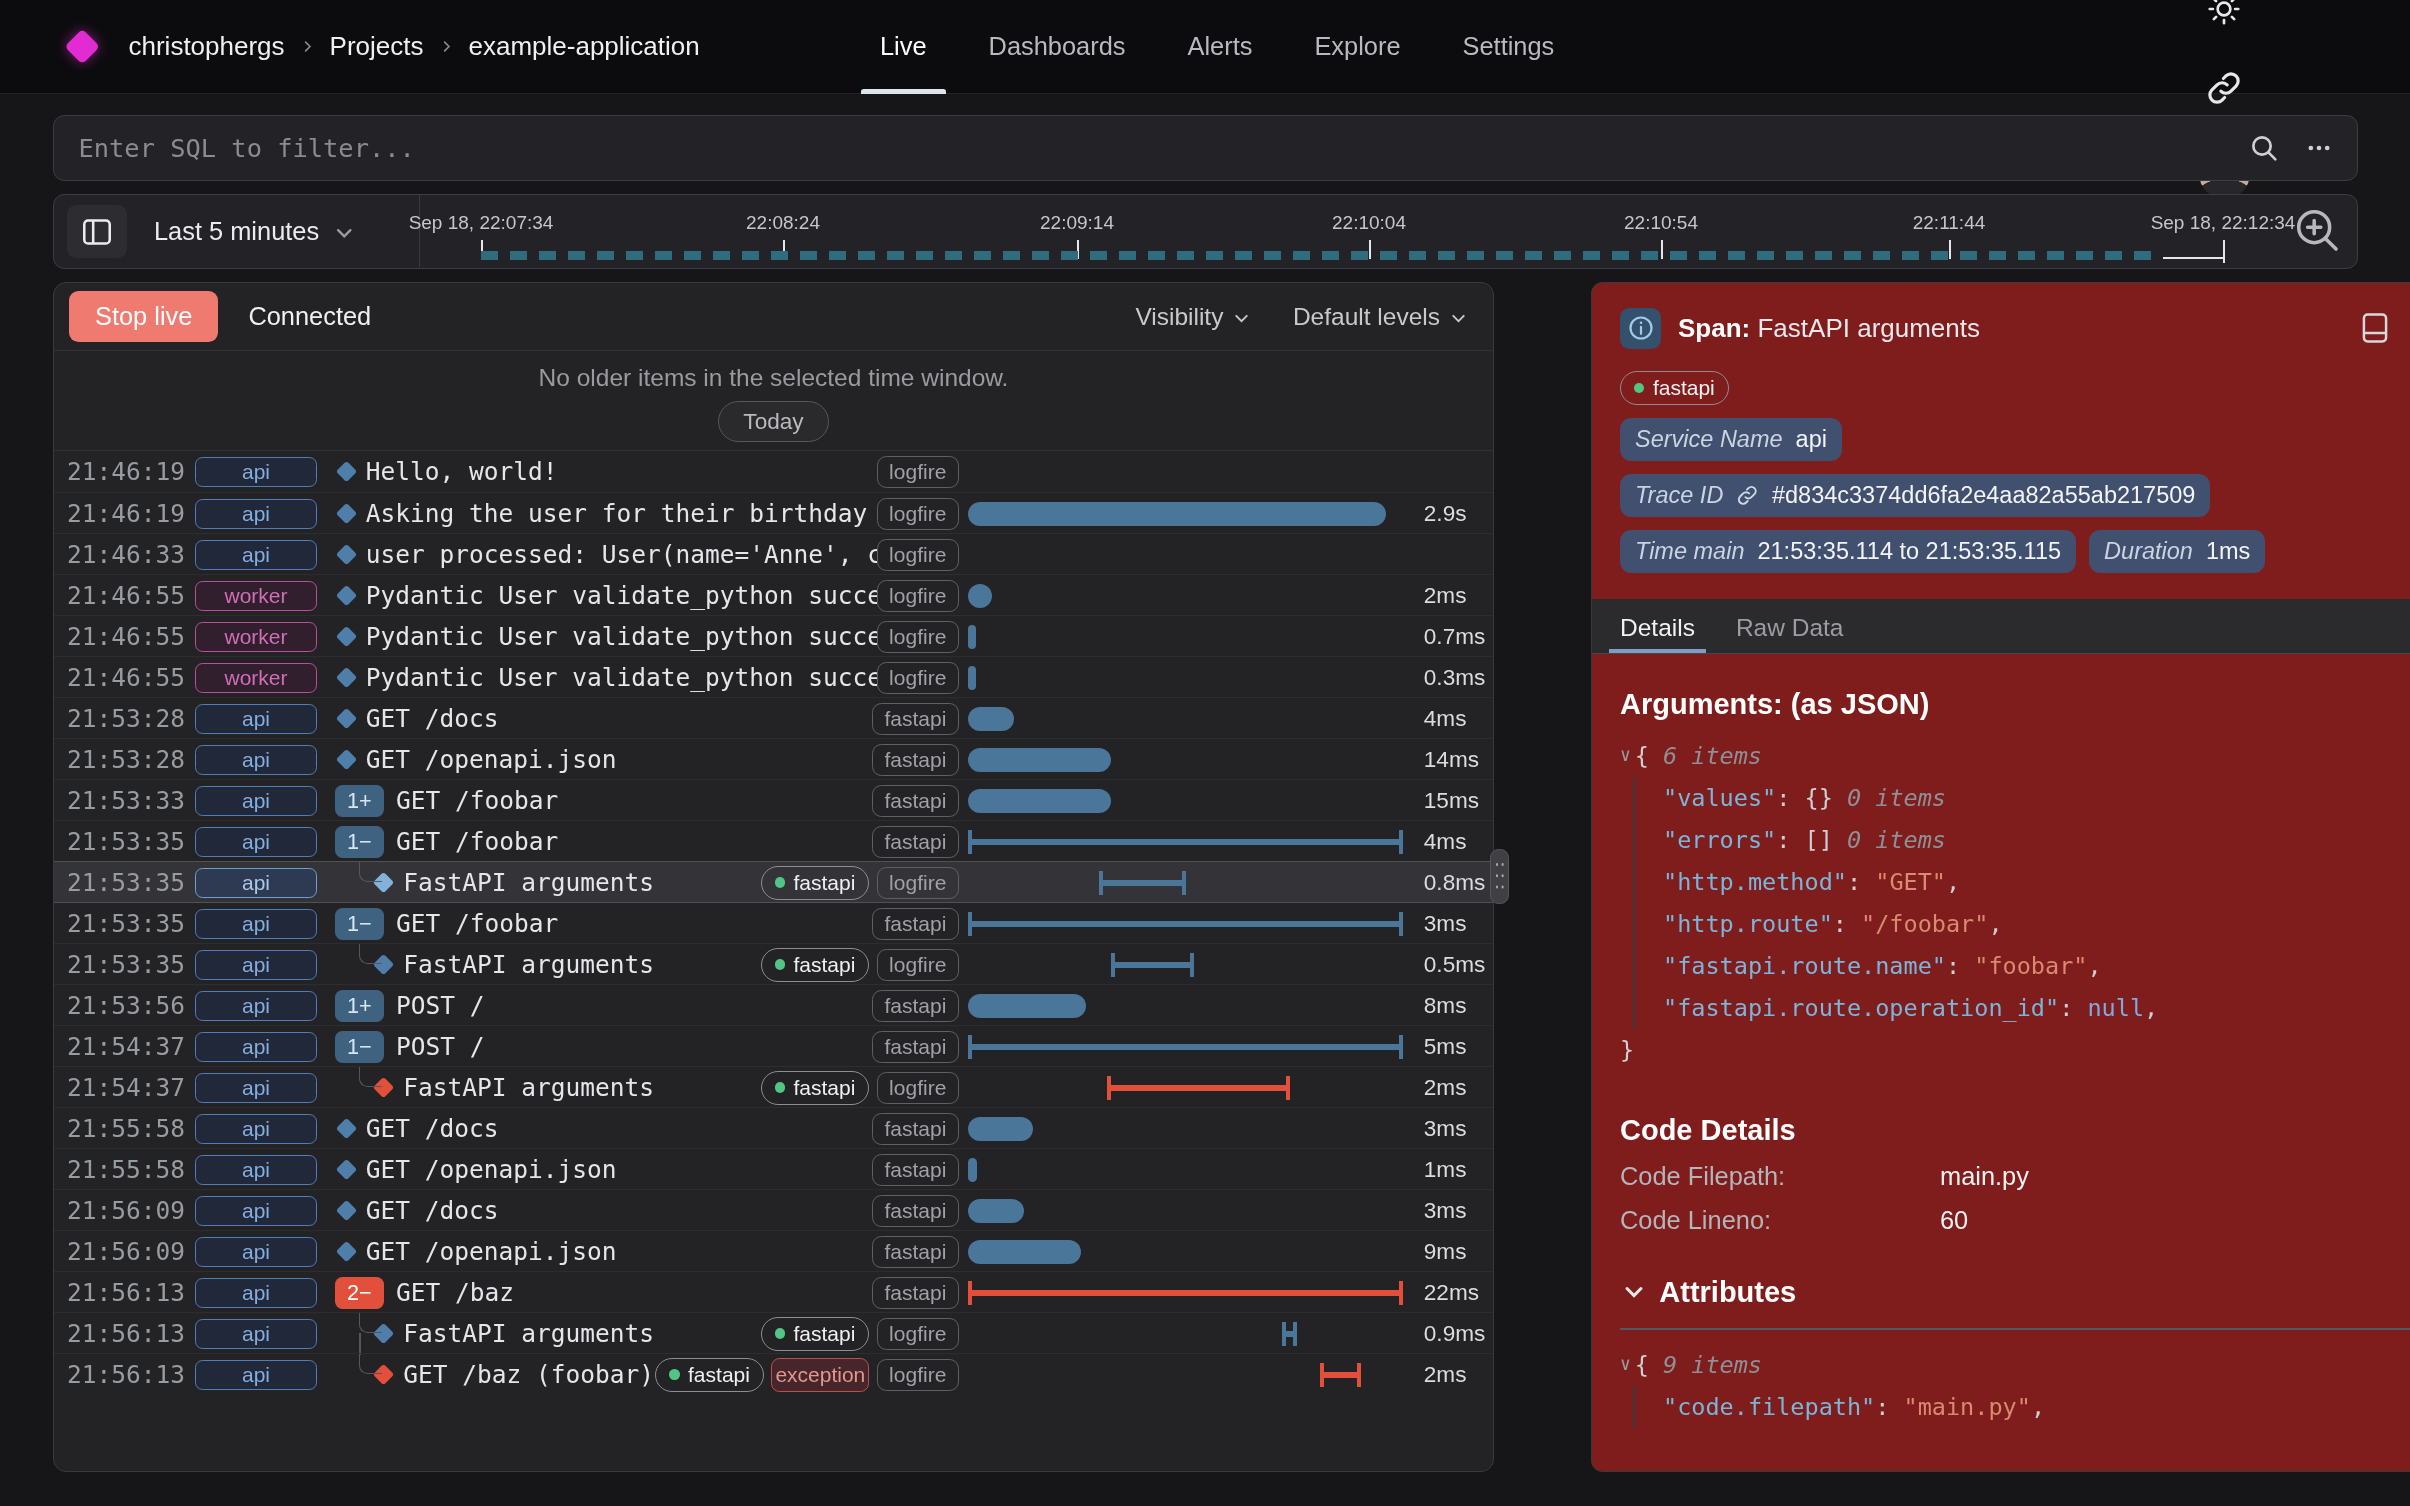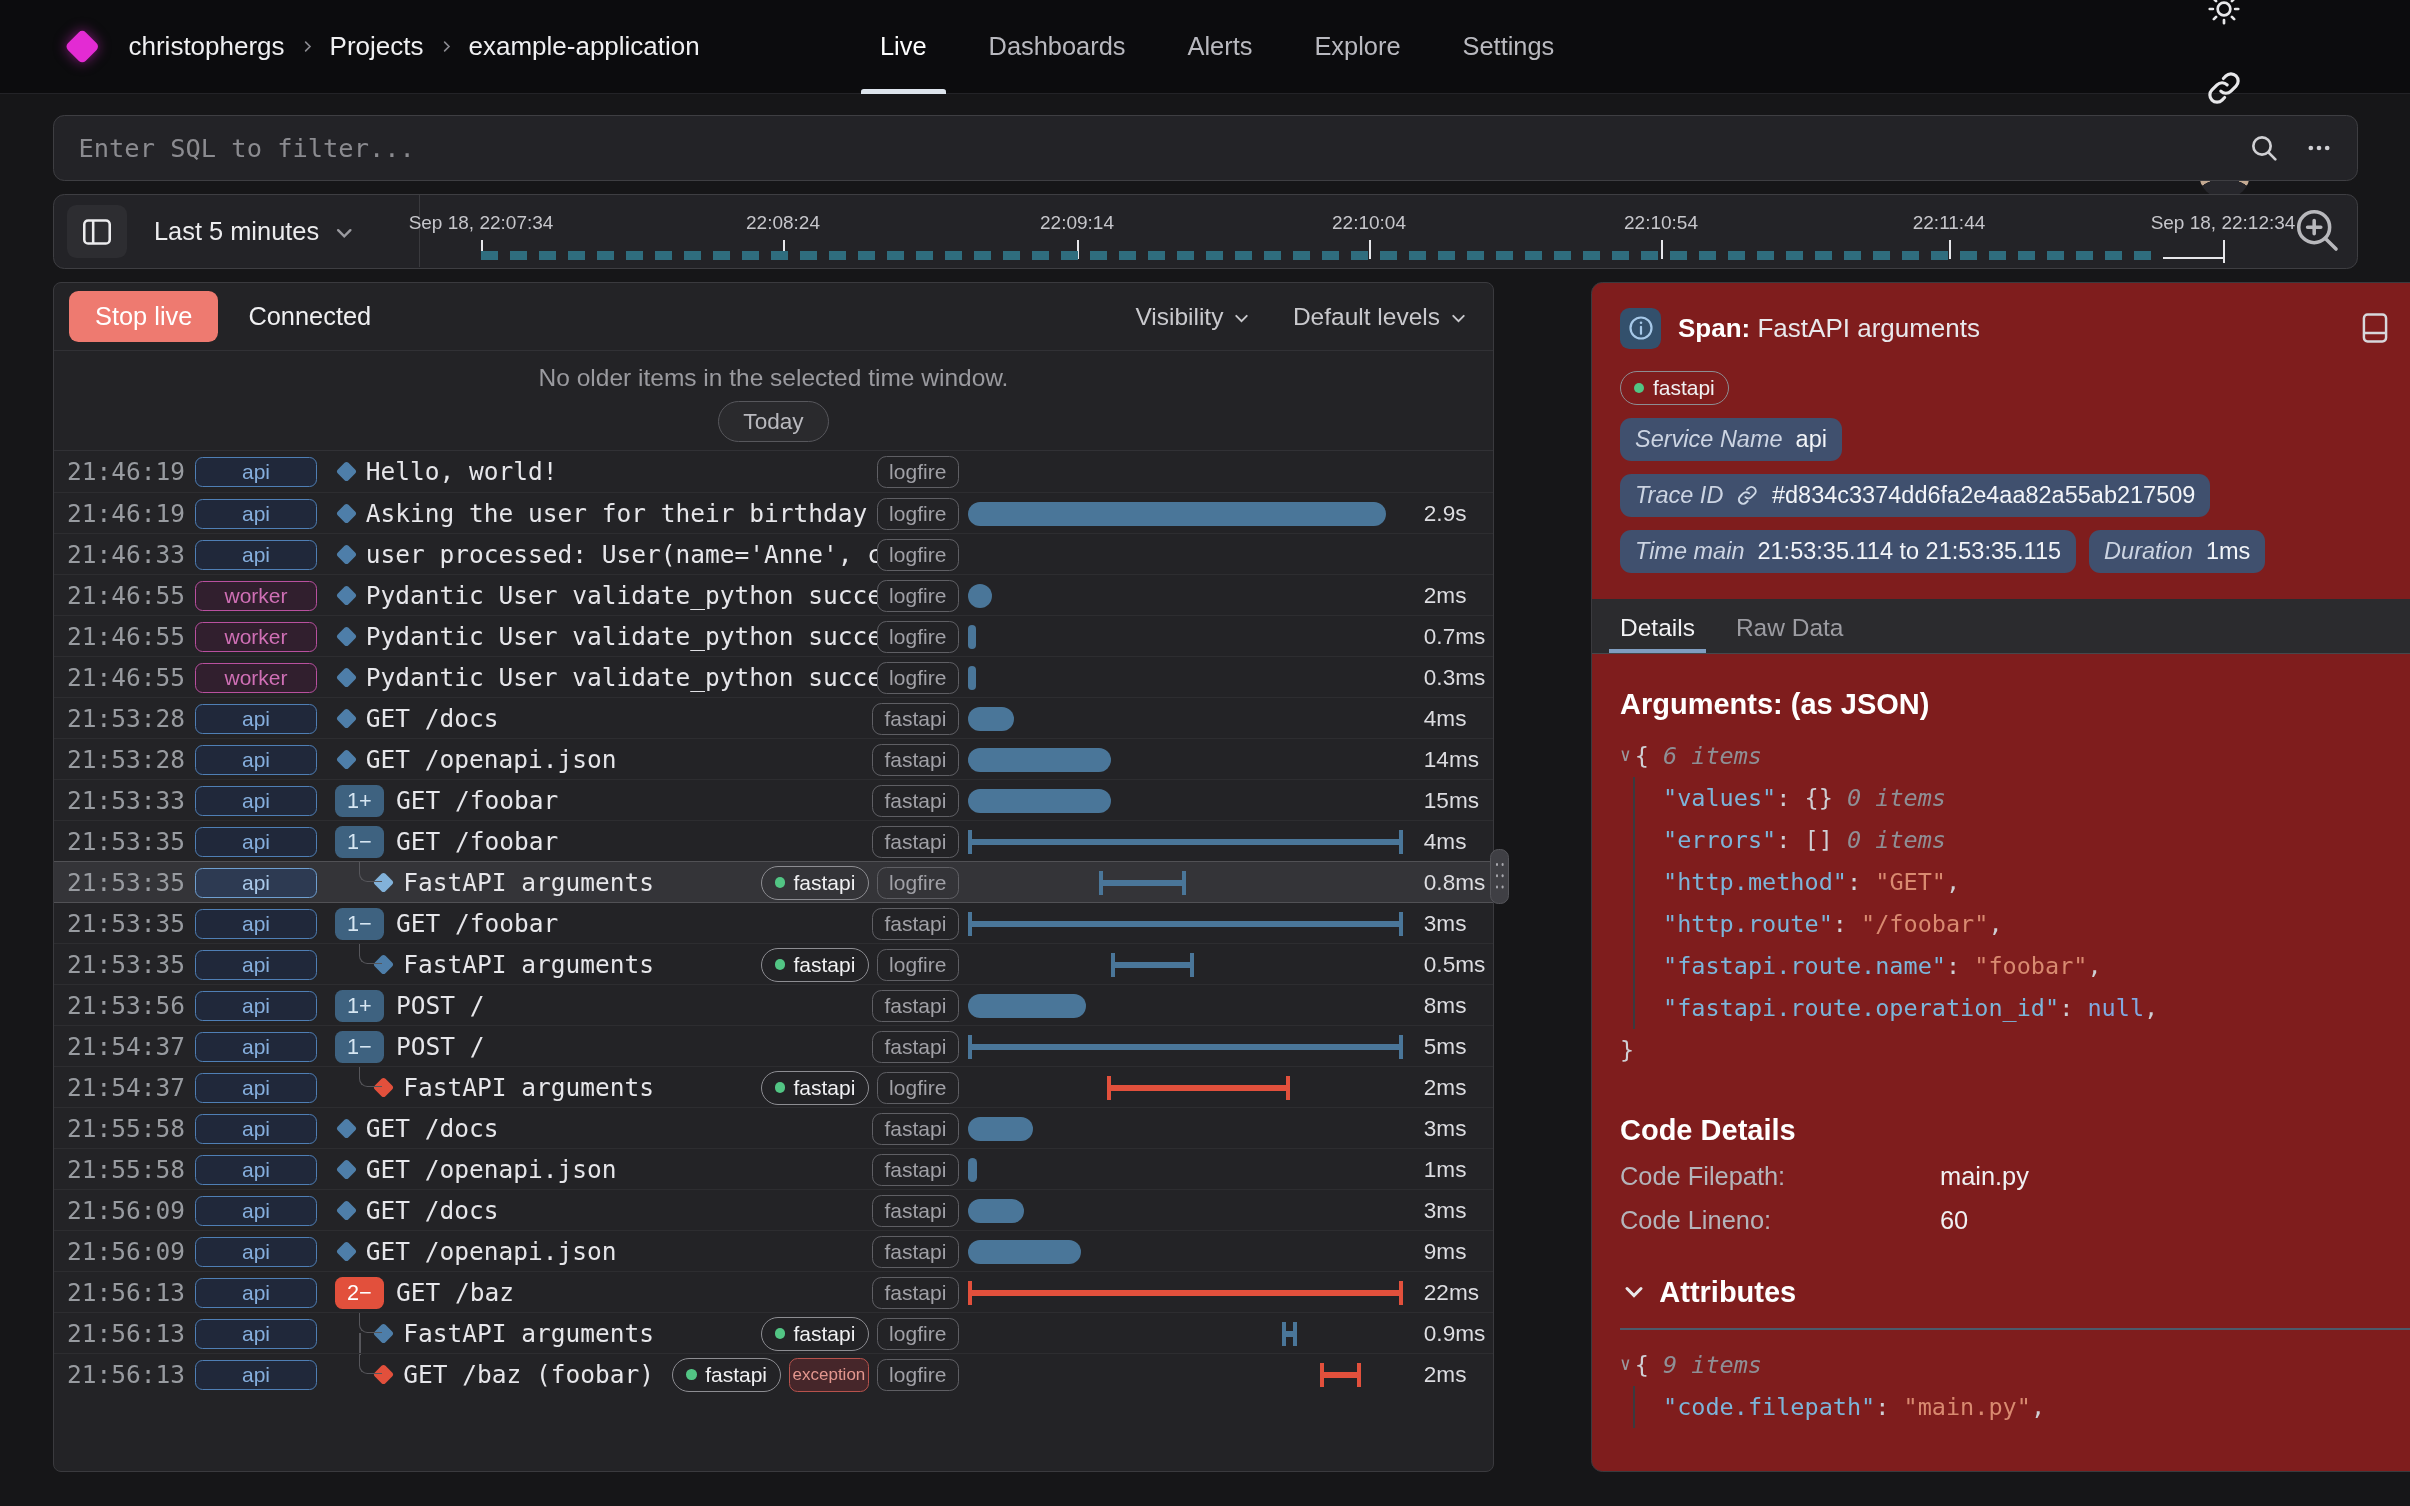--- a/index.html
+++ b/index.html
@@ -50,21 +50,21 @@
   .tl-div { position:absolute; left:365px; top:0; width:0.9px; height:72px; background:#3a3a3e; }
   .tl-label { position:absolute; top:17px; transform:translateX(-50%); color:#c6c6cb; font-size:19px; white-space:nowrap; }
   .tl-tick { position:absolute; top:45px; width:1.9px; height:19px; background:#e6e6ea; }
   .tl-dashes { position:absolute; left:427px; top:56px; width:1682px; height:8.5px;
     background:repeating-linear-gradient(90deg,#2f6d7e 0 17px,transparent 17px 29px); }
   .tl-endline { position:absolute; left:2109px; top:62px; width:60px; height:1.9px; background:#e6e6ea; }
   .tl-zoom { position:absolute; right:13px; top:9.4px; color:#b8b8bc; display:flex; }
 
   
   .list-panel { position:absolute; left:53px; top:282px; width:1441px; height:1190px; background:#232326;
-    border:1.9px solid #3a3a3e; border-radius:8px; overflow:hidden; }
+    border:1.9px solid #3a3a3e; border-radius:13px; overflow:hidden; }
   .detail-panel { position:absolute; left:1591px; top:282px; width:939px; height:1190px; background:#7f1d1d;
     border:1.9px solid #3a3a3e; border-radius:11.3px; overflow:hidden; padding:24.5px 28px; }
   .drag-handle { position:absolute; left:1490px; top:849px; width:19px; height:55px; background:#3f3f44;
     border:0.9px solid #55555a; border-radius:8.5px; }
   .drag-handle::before { content:""; position:absolute; left:4.7px; top:13px; width:2.8px; height:2.8px; border-radius:50%;
     background:#a8a8ae; box-shadow:5.6px 0 #a8a8ae, 0 11.3px #a8a8ae, 5.6px 11.3px #a8a8ae, 0 22.6px #a8a8ae, 5.6px 22.6px #a8a8ae; }
 
   
   .list-head { height:68px; display:flex; align-items:center; border-bottom:0.9px solid #313135; padding:0 24.5px 0 15px; }
   .stop-btn { background:#ee7a70; color:#ffffff; font-size:25.4px; border:none; border-radius:9.4px;
@@ -105,21 +105,21 @@
   .conn { position:absolute; left:305px; top:0; width:22.6px; height:20px; border-left:1.9px solid #56565b;
     border-bottom:1.9px solid #56565b; border-bottom-left-radius:8.5px; }
   .conn-more { position:absolute; left:305px; top:20px; width:1.9px; height:21.7px; background:#56565b; }
   .row-tags { display:flex; align-items:center; gap:7.5px; margin-right:9.4px; }
   .tag { height:32px; border:1.9px solid #5f5f64; border-radius:9.4px; color:#a0a0a6; font-size:21px;
     display:flex; align-items:center; padding:0 11.3px; white-space:nowrap; }
   .chip-fastapi { height:34px; border:1.9px solid #8d8d92; border-radius:941px; color:#f0f0f2; font-size:21px;
     display:flex; align-items:center; gap:8.5px; padding:0 13px; white-space:nowrap; }
   .chip-fastapi .dot { width:10.4px; height:10.4px; border-radius:50%; background:#52c584; }
   .tag-exception { height:34px; border:1.9px solid #b7524c; border-radius:8.5px; background:#46262a;
-    color:#e2968e; font-size:17px; display:flex; align-items:center; padding:0 3px; }
+    color:#e2968e; font-size:21px; display:flex; align-items:center; padding:0 3px; }
   .row-barzone { position:relative; height:41px; }
   .bar-solid { position:absolute; top:8.5px; height:24.5px; border-radius:12.2px; background:#4a7699; }
   .bar-beam { position:absolute; top:8.5px; height:24.5px; border-left:4.7px solid #4a7699; border-right:4.7px solid #4a7699;
     background:linear-gradient(#0000 0 9.4px, #4a7699 9.4px 15px, #0000 15px); }
   .beam-red { border-color:#e2503c; background:linear-gradient(#0000 0 9.4px, #e2503c 9.4px 15px, #0000 15px); }
   .row-dur { font-size:22.6px; color:#dcdce0; padding-left:3.8px; white-space:nowrap; }
 
   
   .dt-head { display:flex; align-items:center; }
   .info-ic { width:41px; height:41px; border-radius:9.4px; background:#33506c; display:flex; align-items:center;

